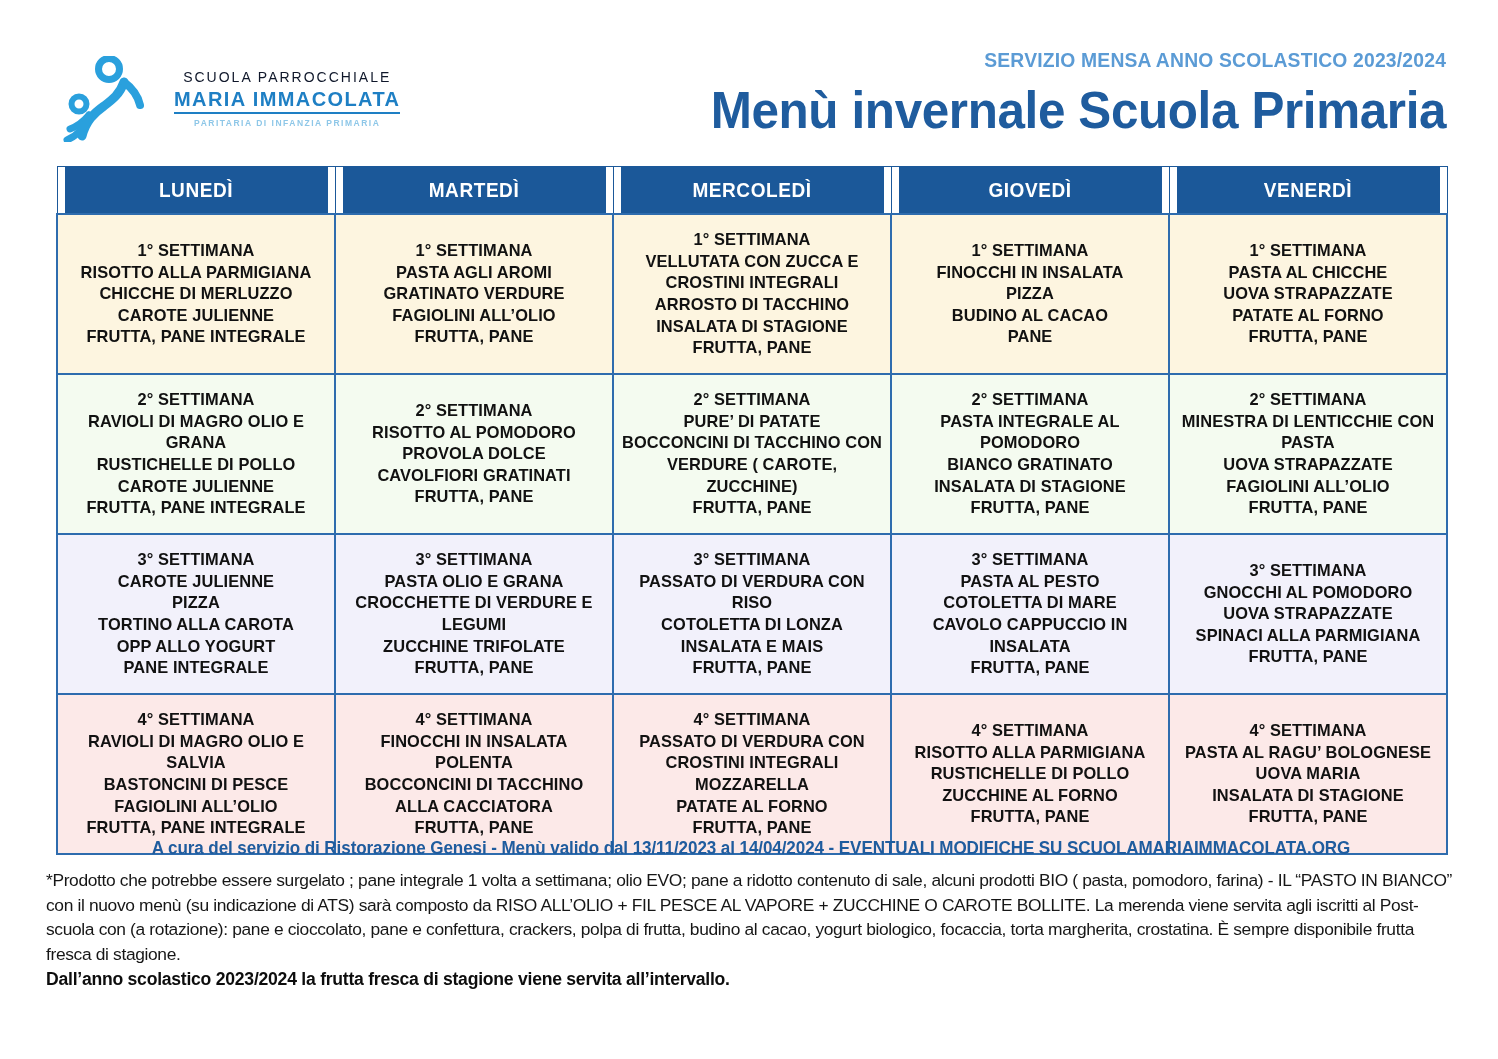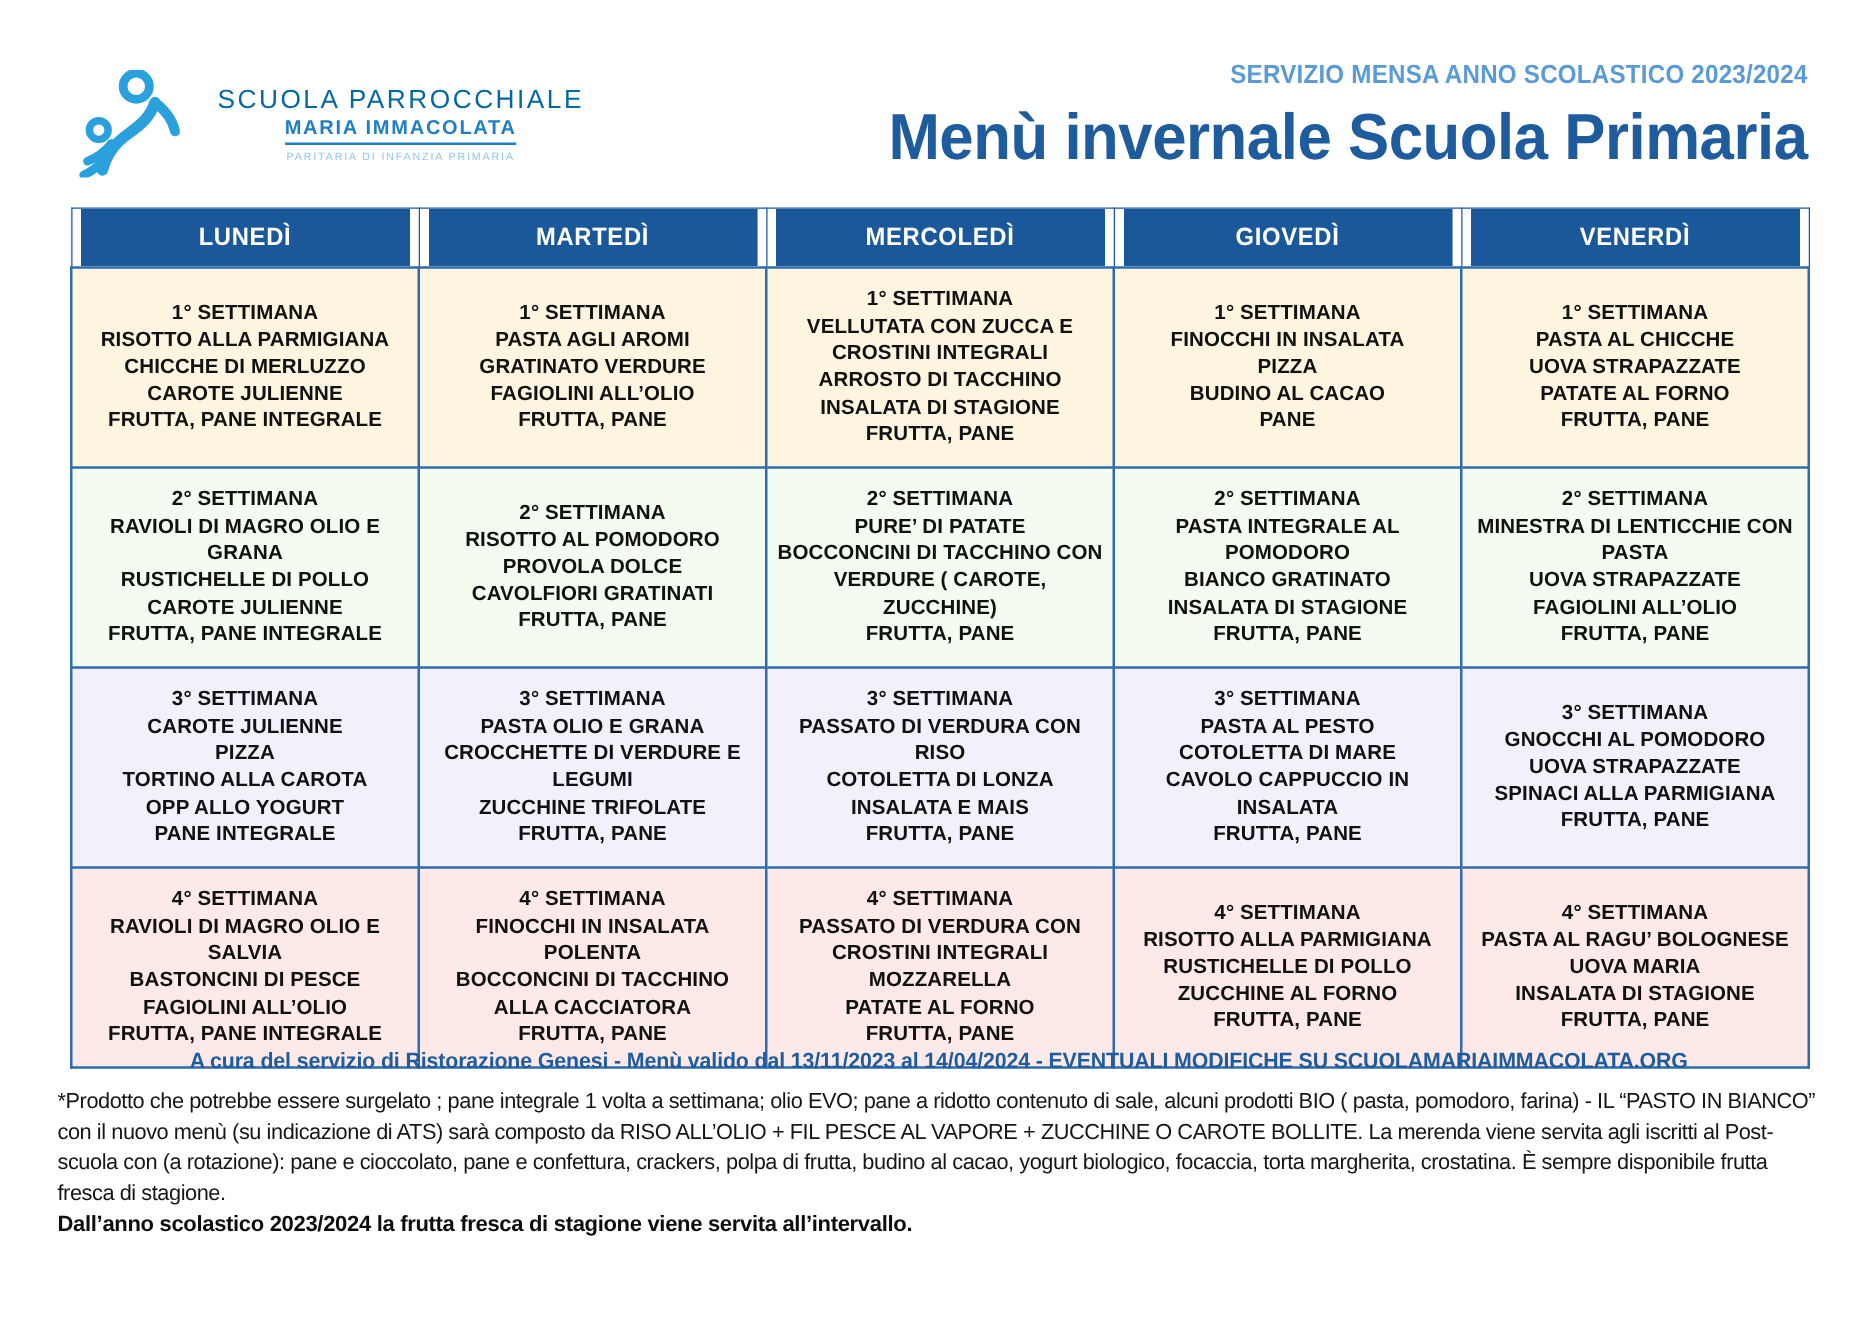--- a/index.html
+++ b/index.html
@@ -35,41 +35,41 @@
     height: 86px;
     flex: none;
   }
   .logo-text {
     display: flex;
     flex-direction: column;
     align-items: center;
     line-height: 1;
   }
   .logo-line1 {
-    font-size: 21px;
+    font-size: 14px;
     letter-spacing: 2.0px;
-    color: #0369a1;
+    color: #0f172a;
     font-weight: 400;
     white-space: nowrap;
   }
   .logo-line2 {
-    font-size: 16px;
+    font-size: 20px;
     letter-spacing: 1.4px;
     color: #1e7fc4;
     font-weight: 700;
     white-space: nowrap;
     margin-top: 5px;
     padding-bottom: 3px;
     border-bottom: 2.5px solid #1e7fc4;
   }
   .logo-line3 {
     font-size: 8.5px;
     letter-spacing: 1.5px;
     color: #8ec7e8;
-    font-weight: 400;
+    font-weight: 700;
     white-space: nowrap;
     margin-top: 5px;
   }
 
   .header-right {
     position: absolute;
     right: 52px;
     top: 48px;
     text-align: right;
   }

